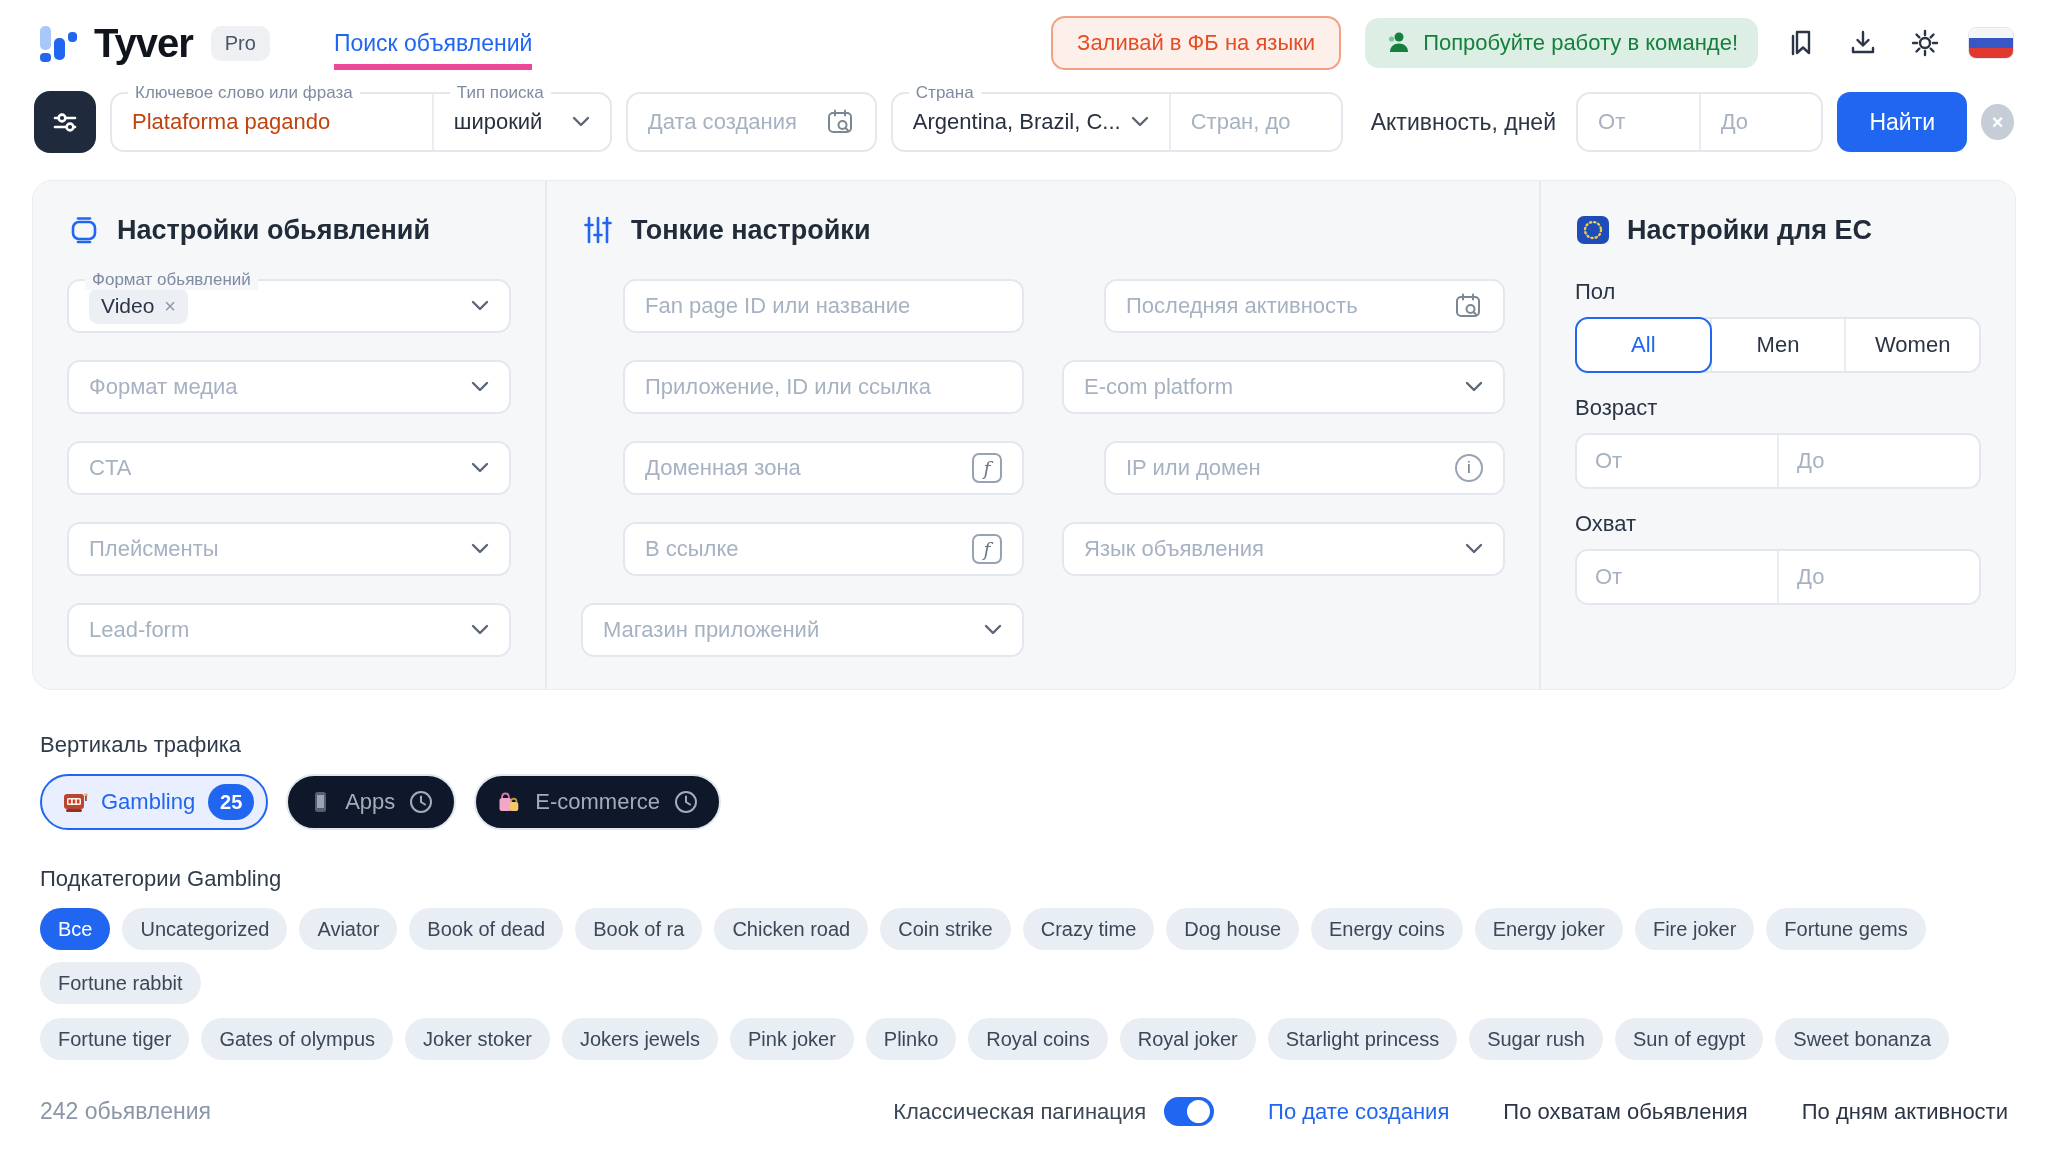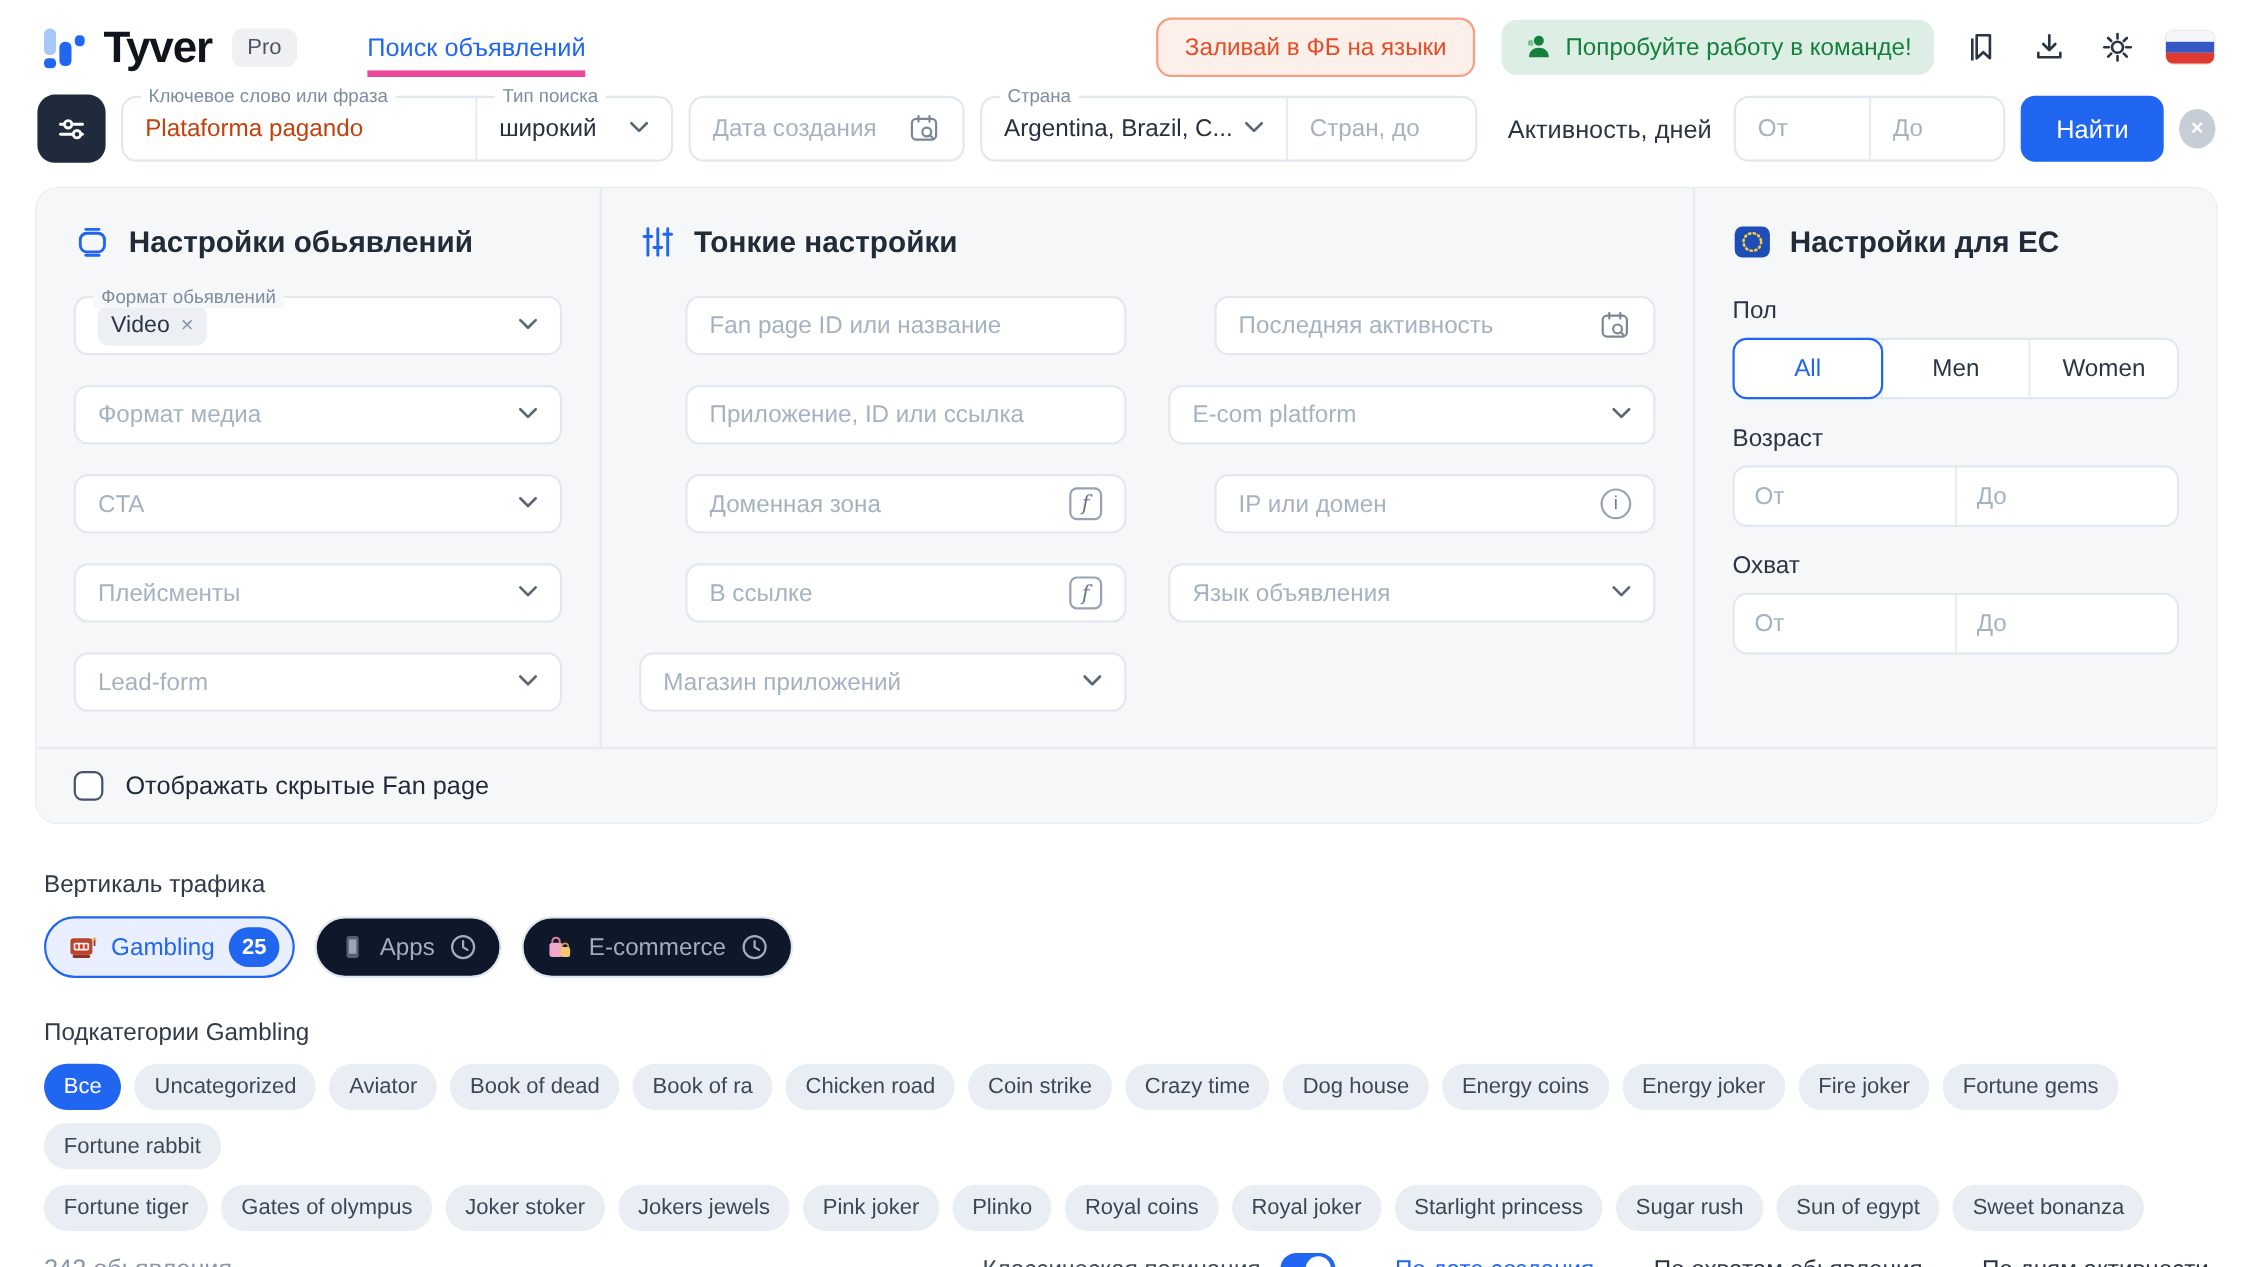--- a/index.html
+++ b/index.html
@@ -411,24 +411,20 @@
           <div class="cell">
             <input placeholder="От" style="">
           </div>
           <div class="cell">
             <input placeholder="До" style="">
           </div>
         </div>
       </div>
     </div>
 
-    <div class="panel-bottom">
-      <span class="checkbox"></span>
-      <span class="cb-label">Отображать скрытые Fan page</span>
-    </div>
   </section>
 
   <div class="section-label">Вертикаль трафика</div>
   <div class="pills">
     <button class="pill active">
       <span style="display:inline-flex;">
         <svg width="26" height="26" viewBox="0 0 26 26">
           <rect x="2" y="5" width="20" height="15" rx="3" fill="#b9452e"></rect>
           <rect x="5" y="9" width="14" height="7" rx="1.5" fill="#fff7ef"></rect>
           <rect x="6.5" y="10.5" width="2.6" height="4" fill="#d23b2c"></rect>

